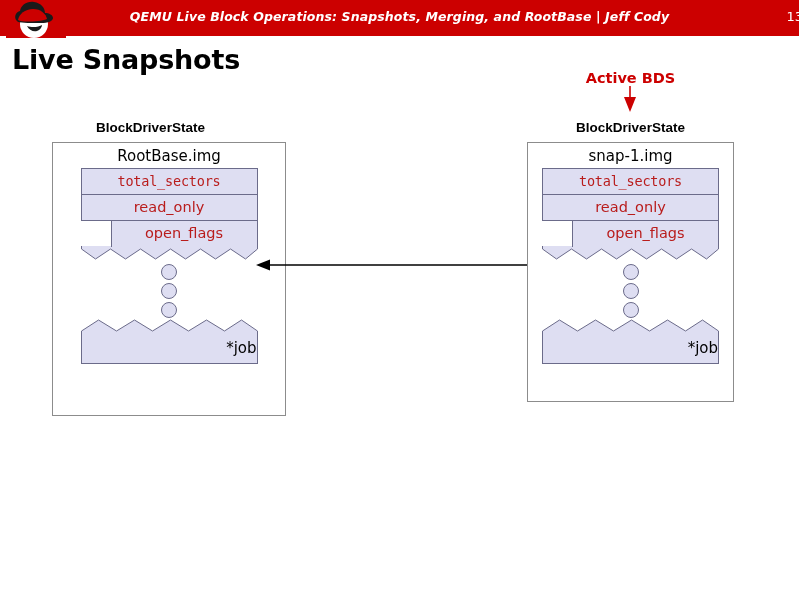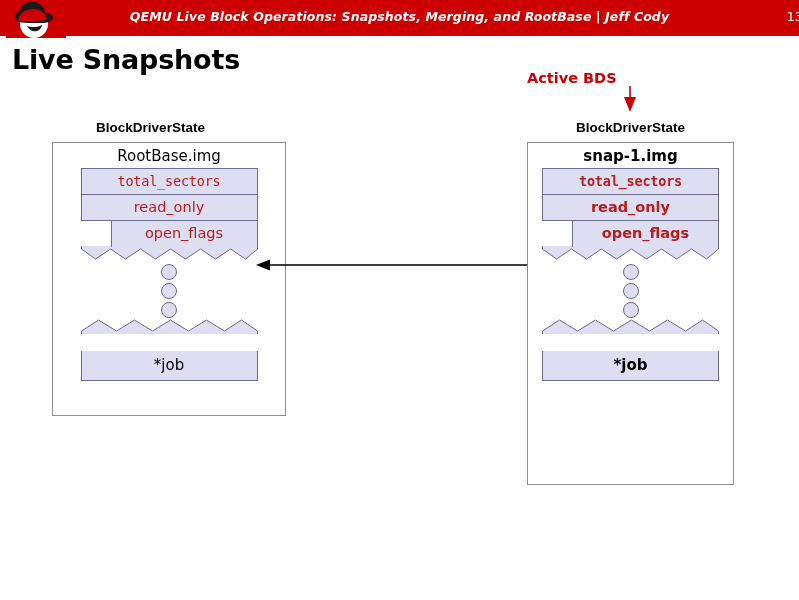--- a/index.html
+++ b/index.html
@@ -104,21 +104,21 @@
     line-height: 20px;
     white-space: nowrap;
   }
   .bds-outer {
     position: relative;
     border: 1.5px solid #8c8c8c;
     background: #ffffff;
     box-sizing: border-box;
   }
   #bds-outer-left  { width: 234px; height: 274px; }
-  #bds-outer-right { width: 207px; height: 343px; font-weight: bold; }
+  #bds-outer-right { width: 207px; height: 260px; }
 
   .img-name {
     text-align: center;
     font-family: "DejaVu Sans", sans-serif;
     font-size: 15px;
     color: #000000;
     padding-top: 3px;
     height: 22px;
     line-height: 20px;
     white-space: nowrap;
@@ -189,35 +189,34 @@
   .dot-3 { top: 41px; }
 
   .job-block { position: relative; }
   .job-body {
     box-sizing: border-box;
     background: #dedef2;
     border: 1px solid #6b6b8a;
     border-top: none;
     height: 30px;
     line-height: 28px;
-    text-align: center;
+    text-align: right;
     font-family: "DejaVu Sans", sans-serif;
     font-size: 15px;
     color: #000000;
     white-space: nowrap;
-    margin-top: 17px;
   }
 
   
   #active-bds-label {
     position: absolute;
     left: 527px;
     top: 70px;
     width: 207px;
-    text-align: left;
+    text-align: center;
     font-family: "DejaVu Sans", sans-serif;
     font-size: 14.5px;
     font-weight: bold;
     color: #cc0000;
     white-space: nowrap;
   }
 </style>
 </head>
 <body>
 

